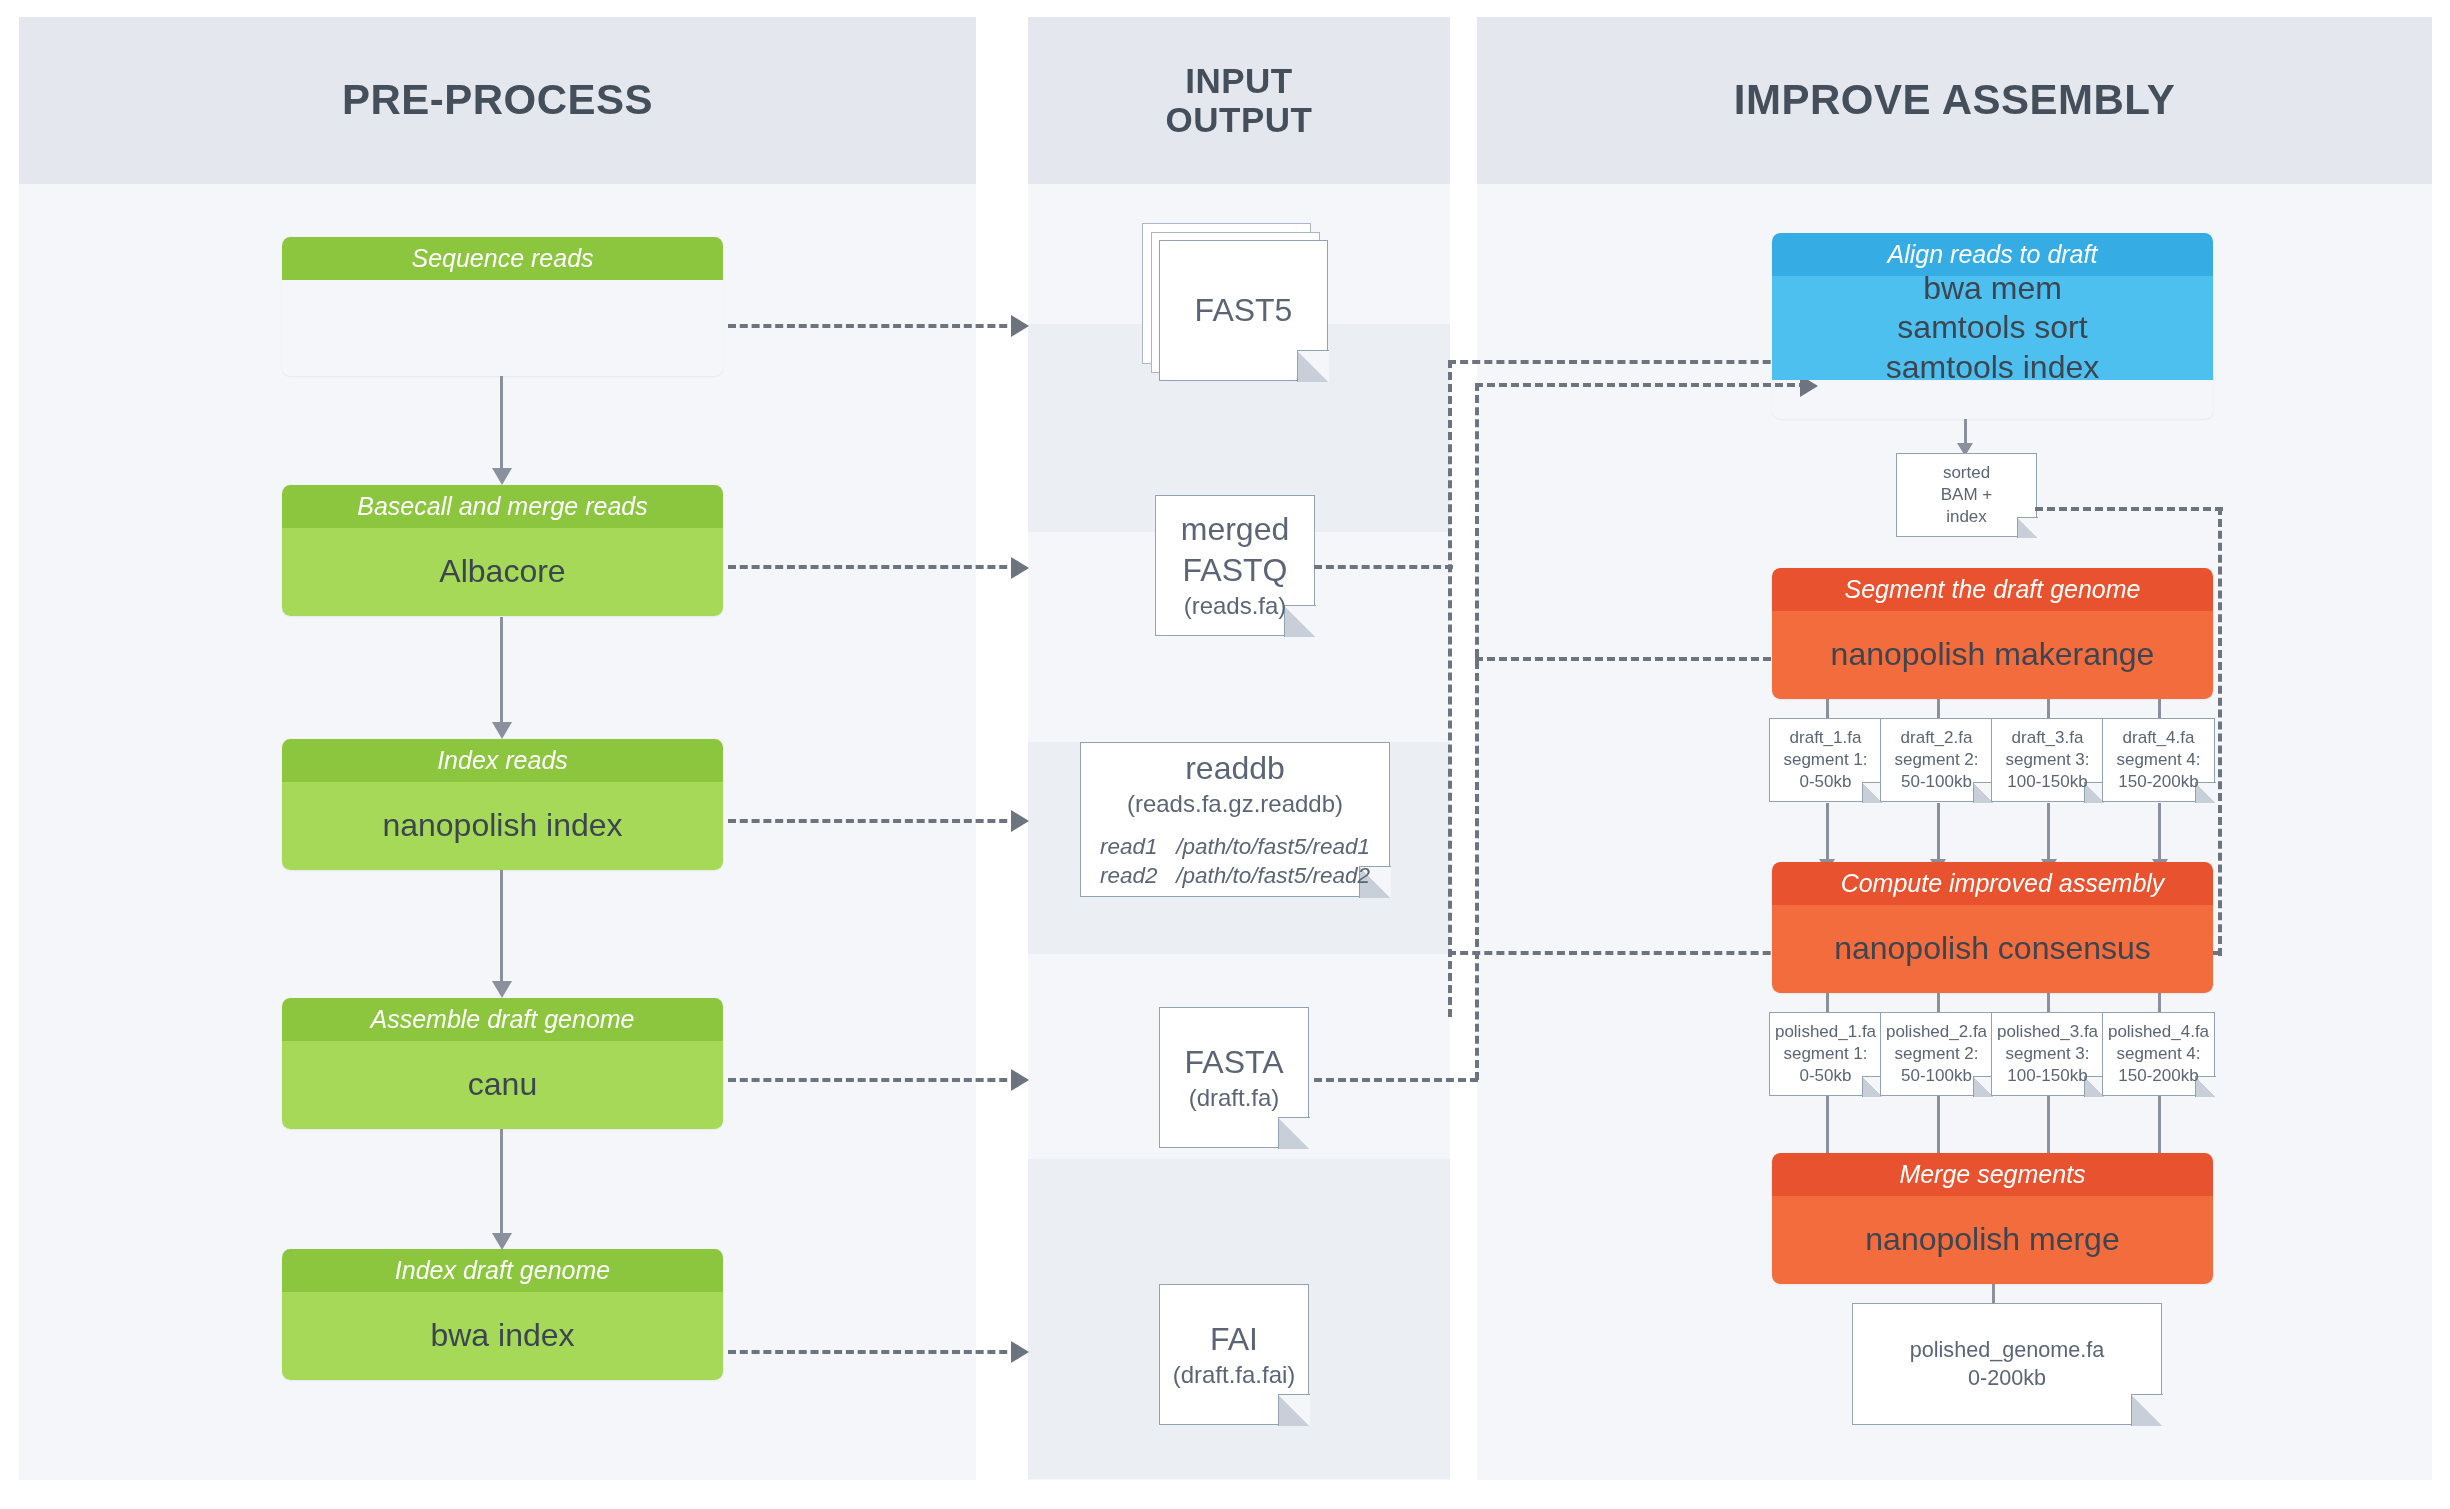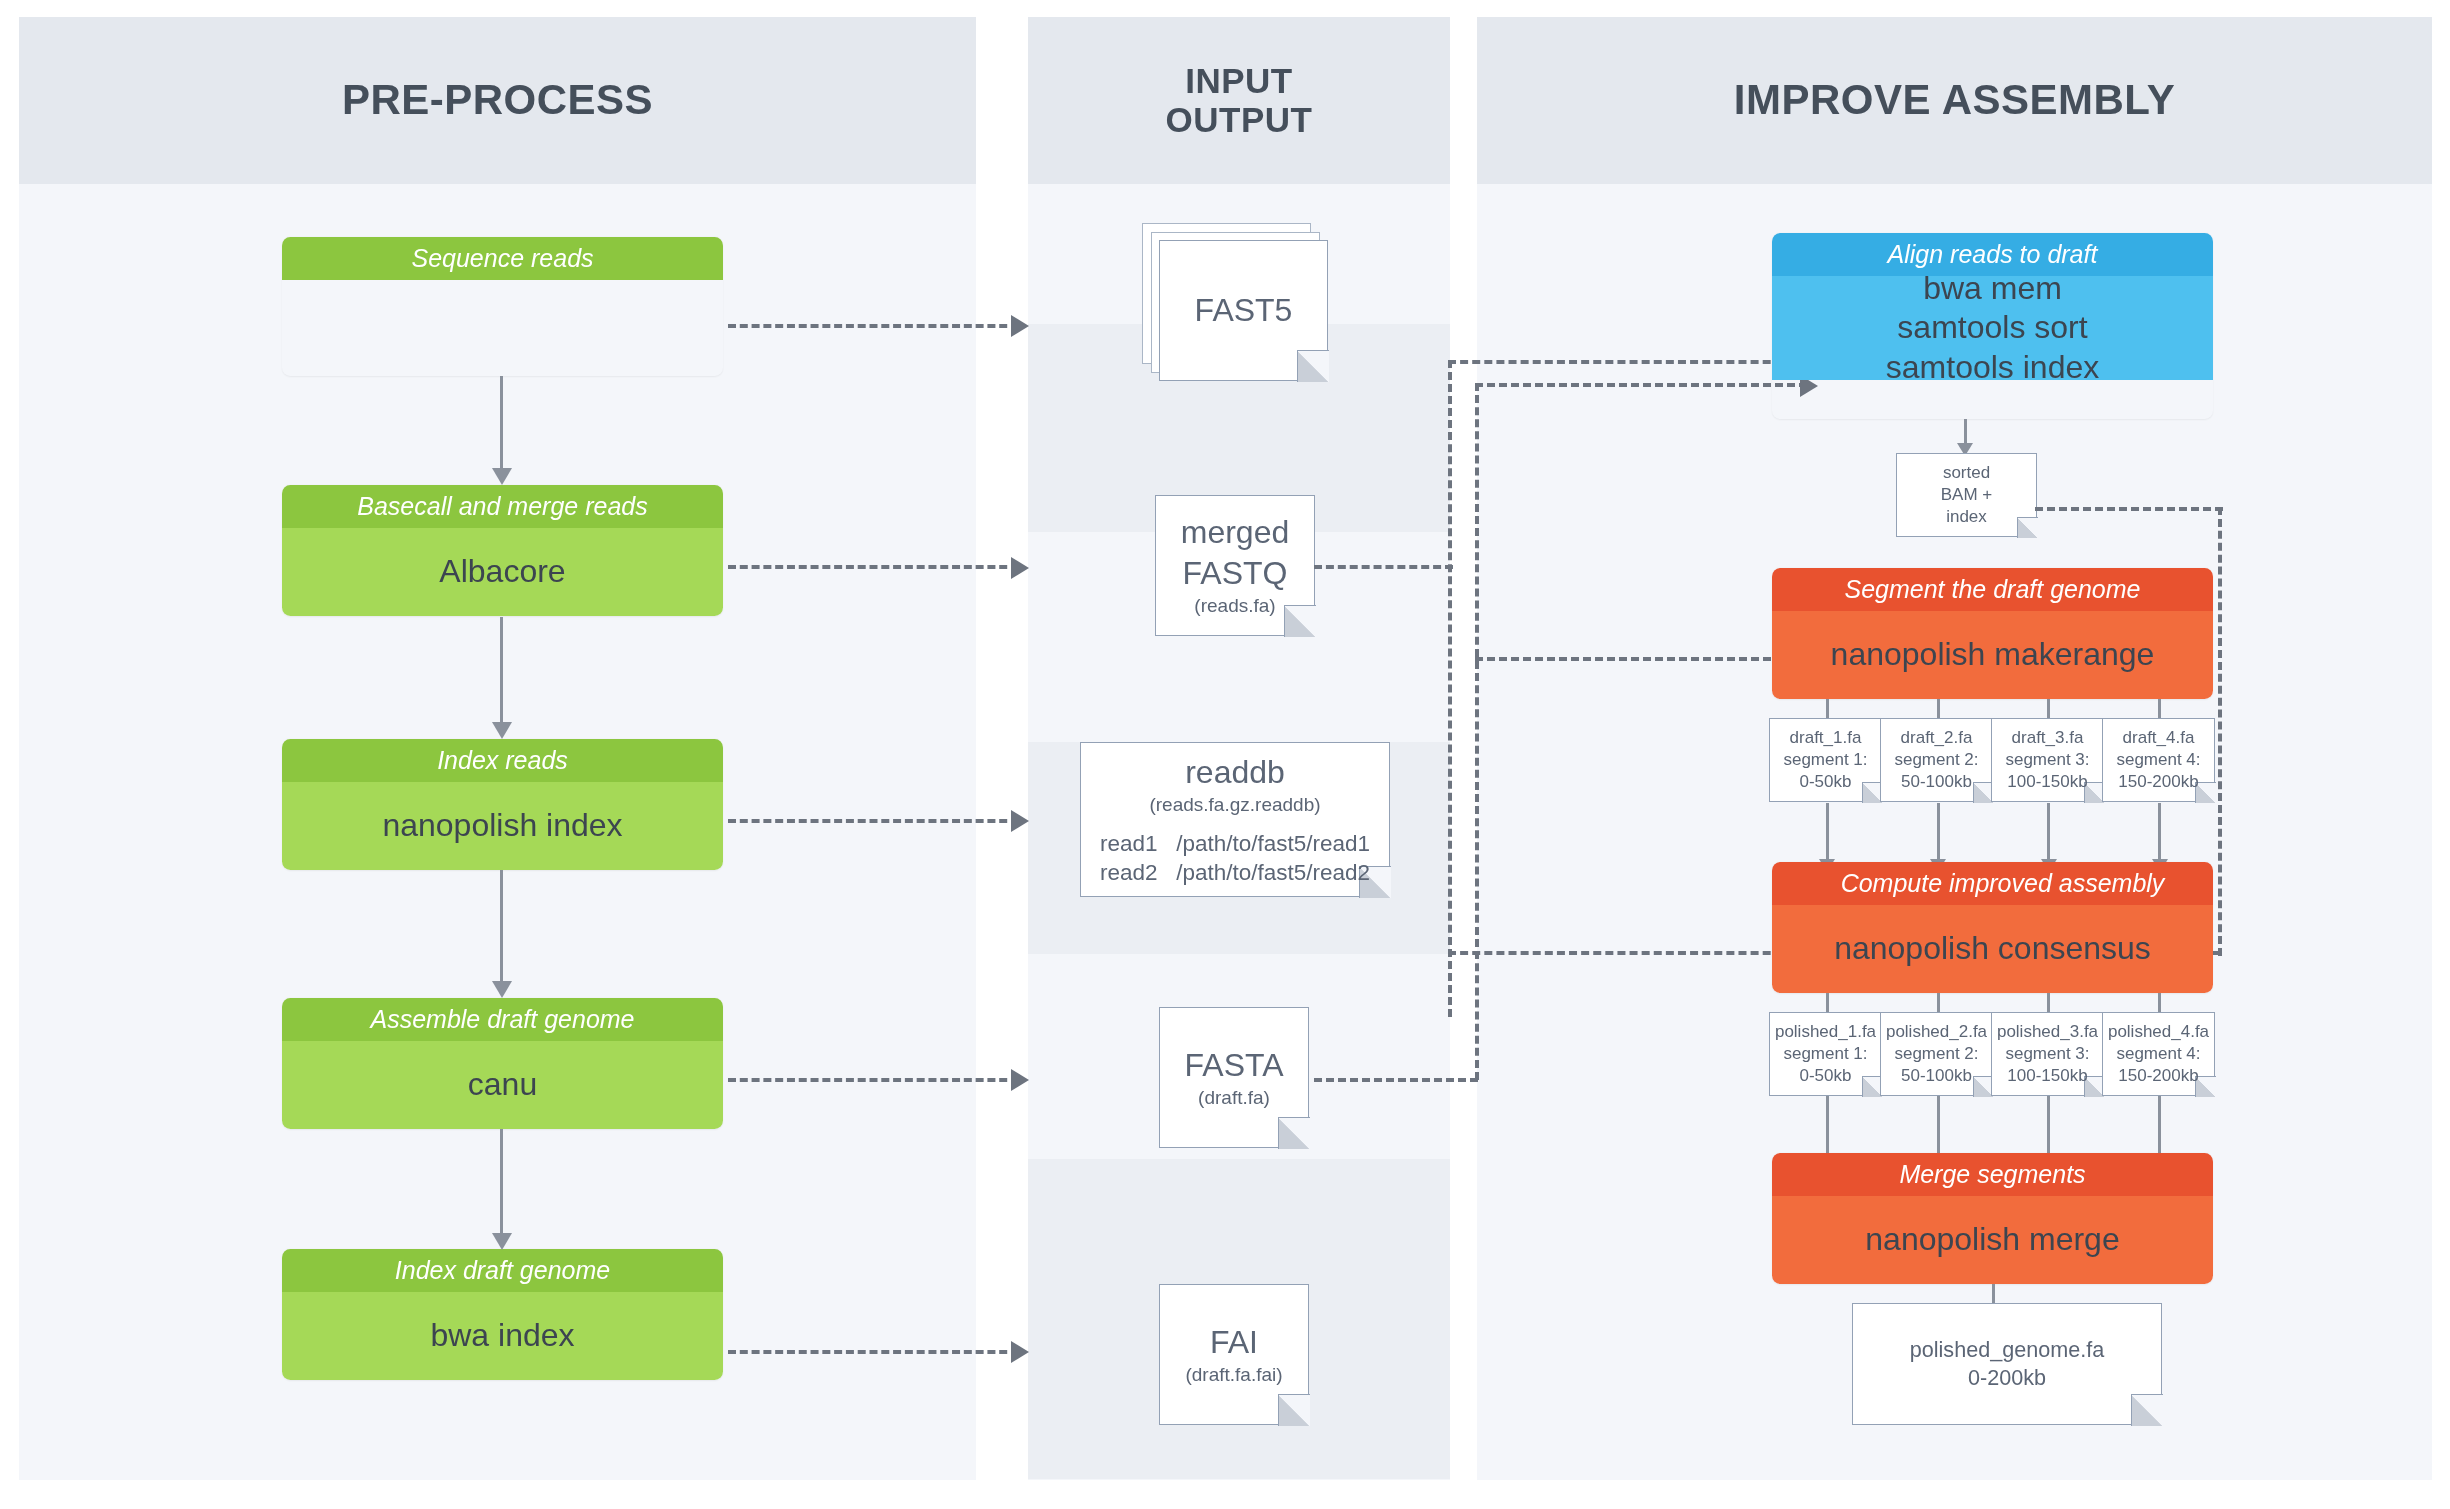--- a/index.html
+++ b/index.html
@@ -48,23 +48,23 @@
   .doc .fold{position:absolute;right:-0.9px;bottom:-0.9px;width:32px;height:32px;
              background:linear-gradient(45deg,#c9cfd8 0%,#c9cfd8 48%,#f4f6fa 50%,#f4f6fa 100%);
              border-left:1.9px solid #93a1b5;border-top:1.9px solid #93a1b5;
              box-sizing:border-box;}
   .doc .ghost{position:absolute;background:#ffffff;border:1.9px solid #aab6c6;
               box-sizing:border-box;}
   .doc .txt{position:absolute;inset:0;display:flex;flex-direction:column;
             align-items:center;justify-content:center;color:#5b6575;
             text-align:center;line-height:1.28;}
   .doc .txt .big{font-size:32px;}
-  .doc .txt .sm{font-size:19px;}
+  .doc .txt .sm{font-size:24px;}
   .doc .txt .xs{font-size:20px;}
-  .doc .txt .rows{margin-top:13px;font-size:22.5px;text-align:left;}
+  .doc .txt .rows{margin-top:13px;font-size:22.5px;text-align:left;font-style:italic;}
   .doc .txt .rows div{white-space:pre;}
 
   .minidoc .txt{line-height:1.3;}
   .minidoc .txt .mini{font-size:17px;}
   .minidoc .fold{width:20.7px;height:20.7px;}
 
   
   .ln{position:absolute;background:#7a8290;}
   .dash-h{height:0;border-top:4.7px dashed #6d747f;background:none;}
   .dash-v{width:0;border-left:4.7px dashed #6d747f;background:none;}

